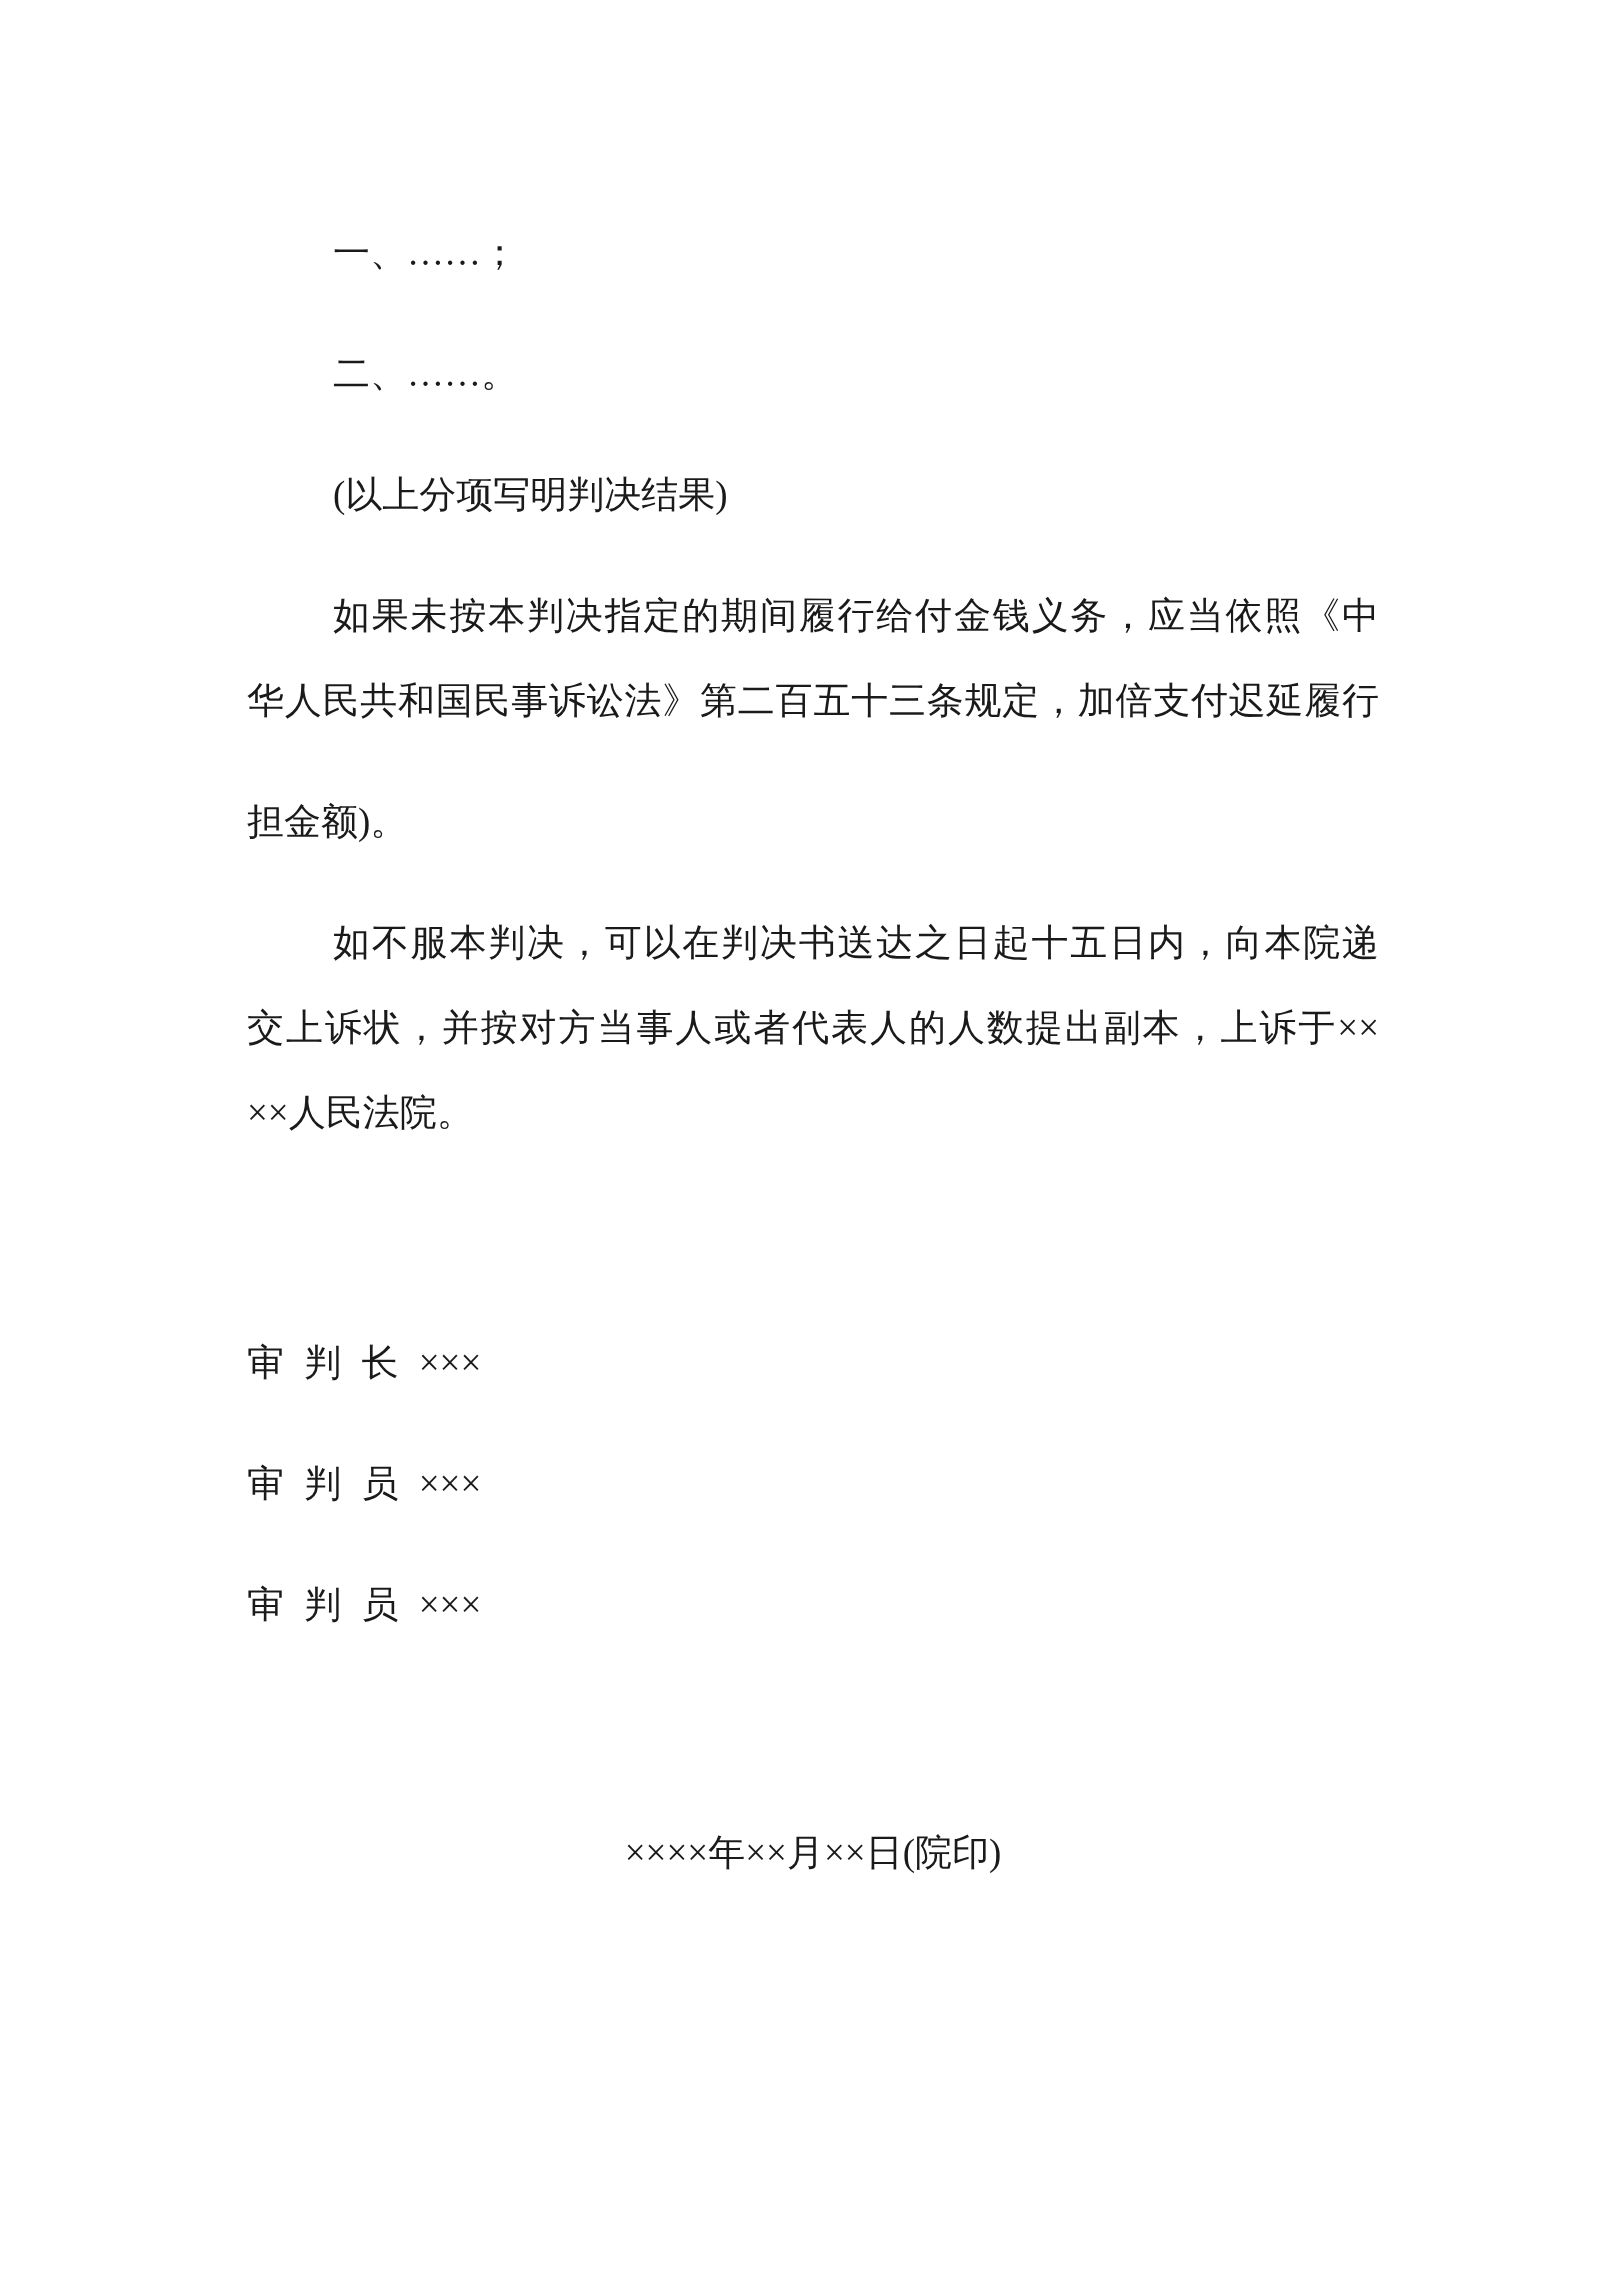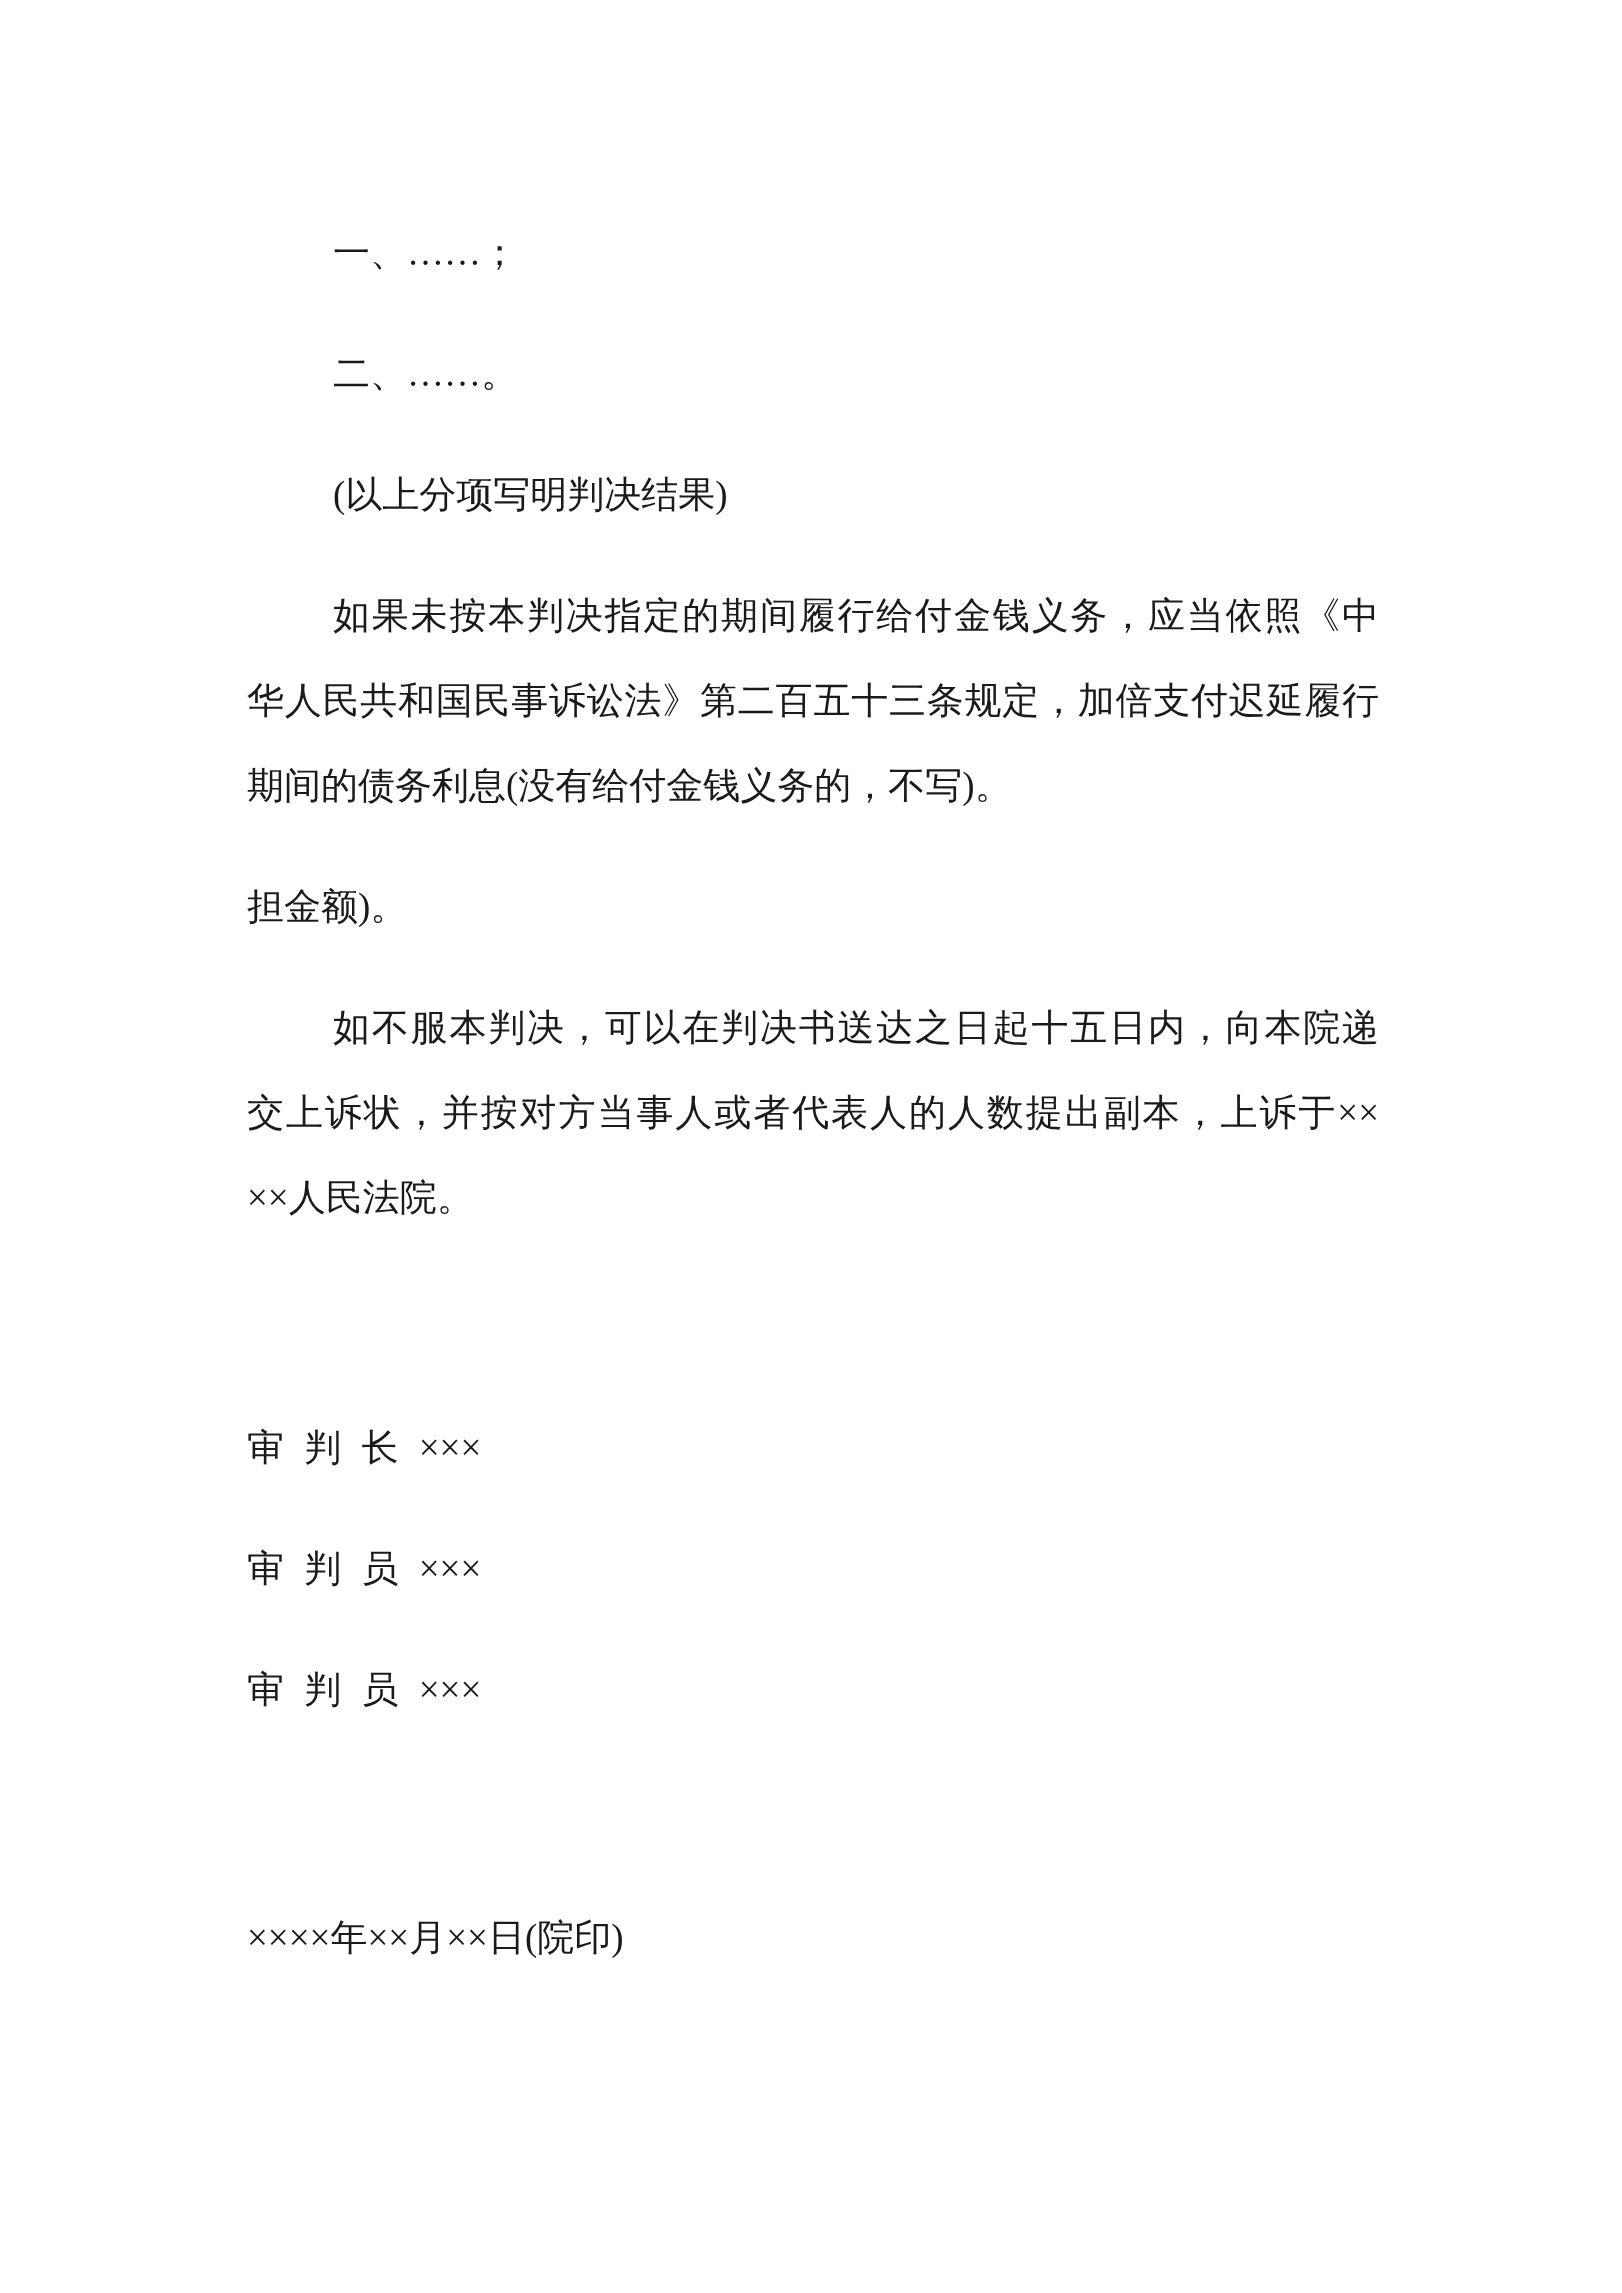--- a/index.html
+++ b/index.html
@@ -47,21 +47,21 @@
   .signature-line {
     line-height: 121px;
     height: 121px;
     word-spacing: 11px;
     white-space: nowrap;
   }
   .date-line {
     margin-top: 127px;
     line-height: 121px;
     height: 121px;
-    text-align: left;
+    text-align: center;
     white-space: nowrap;
   }
 </style>
 </head>
 <body>
 
 <div class="page">
 
   <div class="doc-body">
       <div class="para">
@@ -69,21 +69,20 @@
       </div>
       <div class="para">
         <div class="line indent">二、……。</div>
       </div>
       <div class="para">
         <div class="line indent">(以上分项写明判决结果)</div>
       </div>
       <div class="para">
         <div class="line indent full">如果未按本判决指定的期间履行给付金钱义务，应当依照《中</div>
         <div class="line full">华人民共和国民事诉讼法》第二百五十三条规定，加倍支付迟延履行</div>
-        <div class="line">期间的债务利息(没有给付金钱义务的，不写)。</div>
       </div>
       <div class="para">
         <div class="line">担金额)。</div>
       </div>
       <div class="para">
         <div class="line indent full">如不服本判决，可以在判决书送达之日起十五日内，向本院递</div>
         <div class="line full">交上诉状，并按对方当事人或者代表人的人数提出副本，上诉于××</div>
         <div class="line">××人民法院。</div>
       </div>
     </div>

